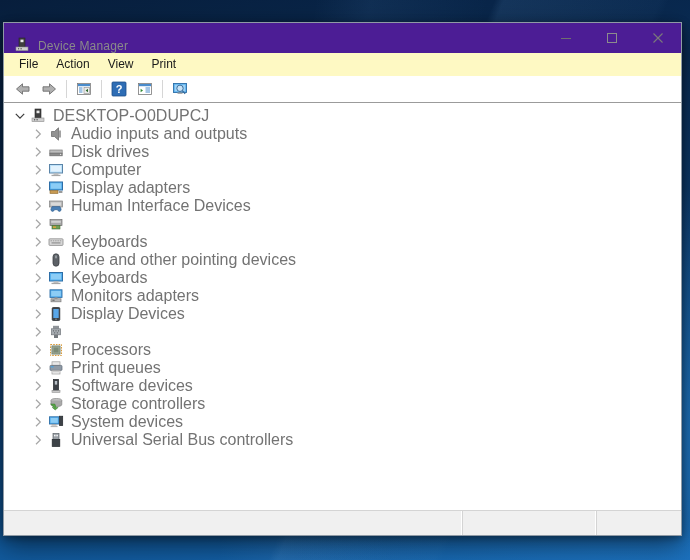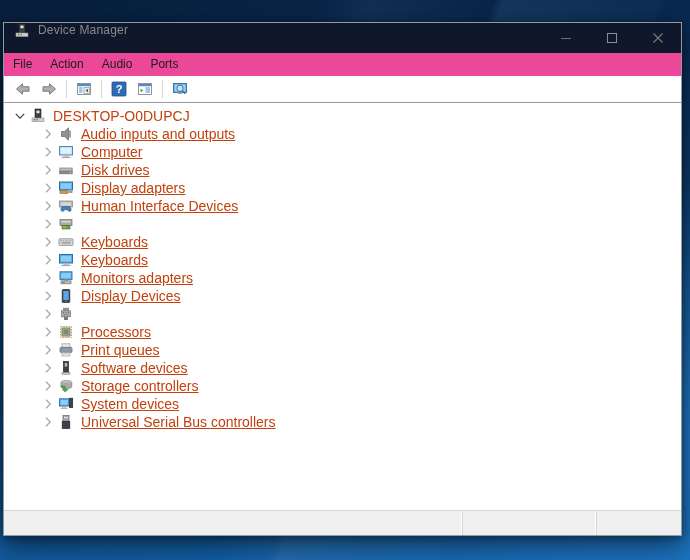--- a/index.html
+++ b/index.html
@@ -16,44 +16,44 @@
 
   .window {
     position:absolute; left:3px; top:22px; width:679px; height:514px;
     background:#ffffff;
     border:1px solid #8f9aa5;
     box-shadow:0 10px 26px rgba(0,0,0,0.5), 0 2px 8px rgba(0,0,0,0.35);
     display:flex; flex-direction:column;
   }
 
   
-  .titlebar { height:30px; display:flex; align-items:flex-start; background:#0f172a; flex:0 0 auto; }
+  .titlebar { height:30px; display:flex; align-items:flex-end; background:#4c1d95; flex:0 0 auto; }
   .titlebar .app-icon { margin:0 8px 0 10px; width:16px; height:16px; flex:0 0 auto; }
   .titlebar .title-text { font-size:12px; color:#8a8a8a; letter-spacing:0.2px; }
   .caption-buttons { margin-left:auto; display:flex; height:100%; }
   .caption-btn { width:46px; height:100%; display:flex; align-items:center; justify-content:center; }
 
   
-  .menubar { height:23px; display:flex; align-items:center; background:#ec4899; font-size:12px; color:#1a1a1a; flex:0 0 auto;text-align:right; }
+  .menubar { height:23px; display:flex; align-items:center; padding-left:6px; background:#fef9c3; font-size:12px; color:#1a1a1a; flex:0 0 auto;text-align:right; }
   .menu-item { padding:3px 9px 4px 9px; cursor:default; }
 
   
   .toolbar { height:26px; display:flex; align-items:center; padding-left:6px; background:#ffffff; flex:0 0 auto; }
   .tool-btn { width:24px; height:22px; display:flex; align-items:center; justify-content:center; margin:0 1px; }
   .tool-sep { width:1px; height:18px; background:#d6d6d6; margin:0 4px; }
 
   
   .content {
     flex:1 1 auto; background:#ffffff; overflow:hidden;
     border-top:1px solid #9b9b9b;
     padding-top:4px;
   }
-  .tree-row { height:18px; display:flex; align-items:center; font-size:14px; color:#c2410c; cursor:default; white-space:nowrap; }
+  .tree-row { height:18px; display:flex; align-items:center; font-size:16px; color:#737373; cursor:default; white-space:nowrap; }
   .tree-row.root { padding-left:8px; }
-  .tree-row.child { padding-left:36px;text-decoration:underline; }
+  .tree-row.child { padding-left:26px; }
   .twisty { width:16px; height:16px; flex:0 0 auto; display:flex; align-items:center; justify-content:center; }
   .node-icon { width:16px; height:16px; flex:0 0 auto; margin:0 5px 0 2px; }
   .node-label { padding:1px 2px; }
 
   
   .statusbar {
     flex:0 0 auto; height:25px; background:#f0f0f0;
     border-top:1px solid #d4d4d4;
     display:flex; font-size:11px; color:#444;
   }
@@ -98,22 +98,22 @@
               <line x1="12.5" y1="3.5" x2="3.5" y2="12.5"></line>
             </g>
           </svg>
       </div>
     </div>
   </div>
 
   <div class="menubar" id="menubar">
       <span class="menu-item">File</span>
       <span class="menu-item">Action</span>
-      <span class="menu-item">Audio</span>
-      <span class="menu-item">Ports</span>
+      <span class="menu-item">View</span>
+      <span class="menu-item">Print</span>
     </div>
 
   <div class="toolbar" id="toolbar">
       <div class="tool-btn">
         <span>
           <svg width="16" height="16" viewBox="0 0 16 16">
             <polygon points="1.5,8 7.5,2.8 7.5,5.8 14,5.8 14,10.2 7.5,10.2 7.5,13.2" fill="#b0b0b0" stroke="#6e6e6e" stroke-width="0.9"></polygon>
           </svg>
         </span>
       </div>
@@ -210,42 +210,42 @@
         <span class="node-label">Audio inputs and outputs</span>
       </div>
       <div class="tree-row child">
         <span class="twisty">
           <svg width="16" height="16" viewBox="0 0 16 16">
             <polyline points="6,3.8 10.3,8 6,12.2" fill="none" stroke="#a6a6a6" stroke-width="1.2"></polyline>
           </svg>
         </span>
         <span class="node-icon">
           <svg width="16" height="16" viewBox="0 0 16 16">
+            <rect x="1.8" y="6" width="12.4" height="3.2" fill="#bdbdbd" stroke="#7c7c7c" stroke-width="0.7"></rect>
+            <rect x="1.8" y="9.2" width="12.4" height="2.6" fill="#8d8d8d" stroke="#6a6a6a" stroke-width="0.7"></rect>
+            <circle cx="12.6" cy="10.4" r="0.6" fill="#e8e8e8"></circle>
+          </svg>
+        </span>
+        <span class="node-label">Disk drives</span>
+      </div>
+      <div class="tree-row child">
+        <span class="twisty">
+          <svg width="16" height="16" viewBox="0 0 16 16">
+            <polyline points="6,3.8 10.3,8 6,12.2" fill="none" stroke="#a6a6a6" stroke-width="1.2"></polyline>
+          </svg>
+        </span>
+        <span class="node-icon">
+          <svg width="16" height="16" viewBox="0 0 16 16">
             <rect x="1.5" y="2.5" width="13" height="8.5" fill="#bfe3fa" stroke="#5a84a8" stroke-width="1"></rect>
             <rect x="3" y="4" width="10" height="5.5" fill="#e2f2fd"></rect>
             <rect x="5.5" y="11.3" width="5" height="1.5" fill="#b9b9b9"></rect>
             <rect x="3.5" y="12.8" width="9" height="1.3" fill="#a6a6a6"></rect>
           </svg>
         </span>
         <span class="node-label">Computer</span>
-      </div>
-      <div class="tree-row child">
-        <span class="twisty">
-          <svg width="16" height="16" viewBox="0 0 16 16">
-            <polyline points="6,3.8 10.3,8 6,12.2" fill="none" stroke="#a6a6a6" stroke-width="1.2"></polyline>
-          </svg>
-        </span>
-        <span class="node-icon">
-          <svg width="16" height="16" viewBox="0 0 16 16">
-            <rect x="1.8" y="6" width="12.4" height="3.2" fill="#bdbdbd" stroke="#7c7c7c" stroke-width="0.7"></rect>
-            <rect x="1.8" y="9.2" width="12.4" height="2.6" fill="#8d8d8d" stroke="#6a6a6a" stroke-width="0.7"></rect>
-            <circle cx="12.6" cy="10.4" r="0.6" fill="#e8e8e8"></circle>
-          </svg>
-        </span>
-        <span class="node-label">Disk drives</span>
       </div>
       <div class="tree-row child">
         <span class="twisty">
           <svg width="16" height="16" viewBox="0 0 16 16">
             <polyline points="6,3.8 10.3,8 6,12.2" fill="none" stroke="#a6a6a6" stroke-width="1.2"></polyline>
           </svg>
         </span>
         <span class="node-icon">
           <svg width="16" height="16" viewBox="0 0 16 16">
             <rect x="1.5" y="2" width="13" height="8" fill="#57b1ef" stroke="#2d6ea7" stroke-width="1"></rect>
@@ -299,20 +299,34 @@
               <rect x="2.5" y="6.3" width="1.5" height="1"></rect>
               <rect x="4.8" y="6.3" width="1.5" height="1"></rect>
               <rect x="7.1" y="6.3" width="1.5" height="1"></rect>
               <rect x="9.4" y="6.3" width="1.5" height="1"></rect>
               <rect x="11.7" y="6.3" width="1.5" height="1"></rect>
               <rect x="3.5" y="8.2" width="9" height="1.4"></rect>
             </g>
           </svg>
         </span>
         <span class="node-label">Keyboards</span>
+      </div>
+      <div class="tree-row child">
+        <span class="twisty">
+          <svg width="16" height="16" viewBox="0 0 16 16">
+            <polyline points="6,3.8 10.3,8 6,12.2" fill="none" stroke="#a6a6a6" stroke-width="1.2"></polyline>
+          </svg>
+        </span>
+        <span class="node-icon">
+          <svg width="16" height="16" viewBox="0 0 16 16">
+            <rect x="5" y="1.8" width="6" height="12.4" rx="3" fill="#5c6166" stroke="#3c4045" stroke-width="0.8"></rect>
+            <rect x="7.3" y="3.3" width="1.4" height="3.2" rx="0.7" fill="#aab0b6"></rect>
+          </svg>
+        </span>
+        <span class="node-label">Mice and other pointing devices</span>
       </div>
       <div class="tree-row child">
         <span class="twisty">
           <svg width="16" height="16" viewBox="0 0 16 16">
             <polyline points="6,3.8 10.3,8 6,12.2" fill="none" stroke="#a6a6a6" stroke-width="1.2"></polyline>
           </svg>
         </span>
         <span class="node-icon">
           <svg width="16" height="16" viewBox="0 0 16 16">
             <rect x="1.5" y="2.5" width="13" height="8.5" fill="#57b1ef" stroke="#2d6ea7" stroke-width="1"></rect>

